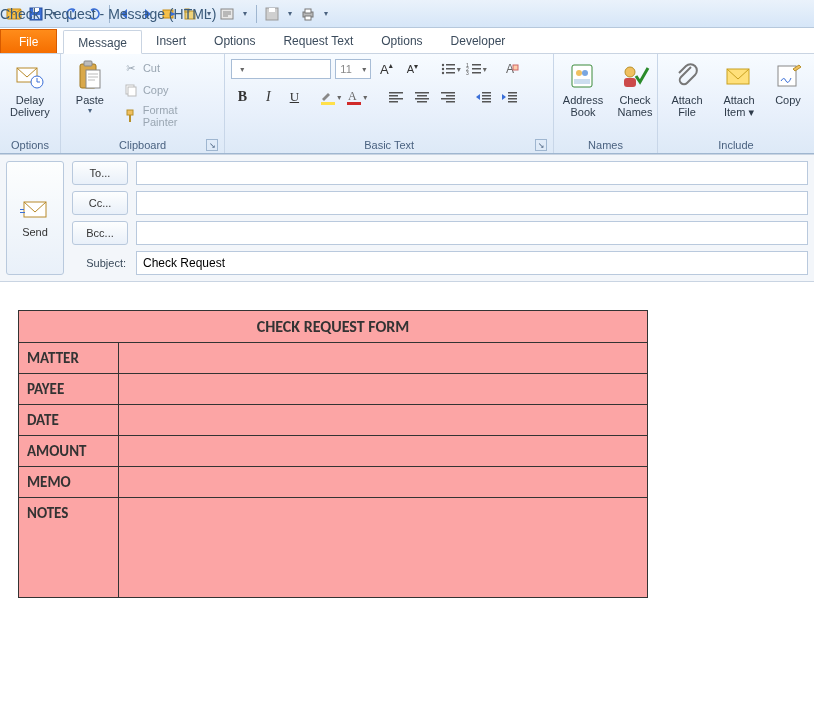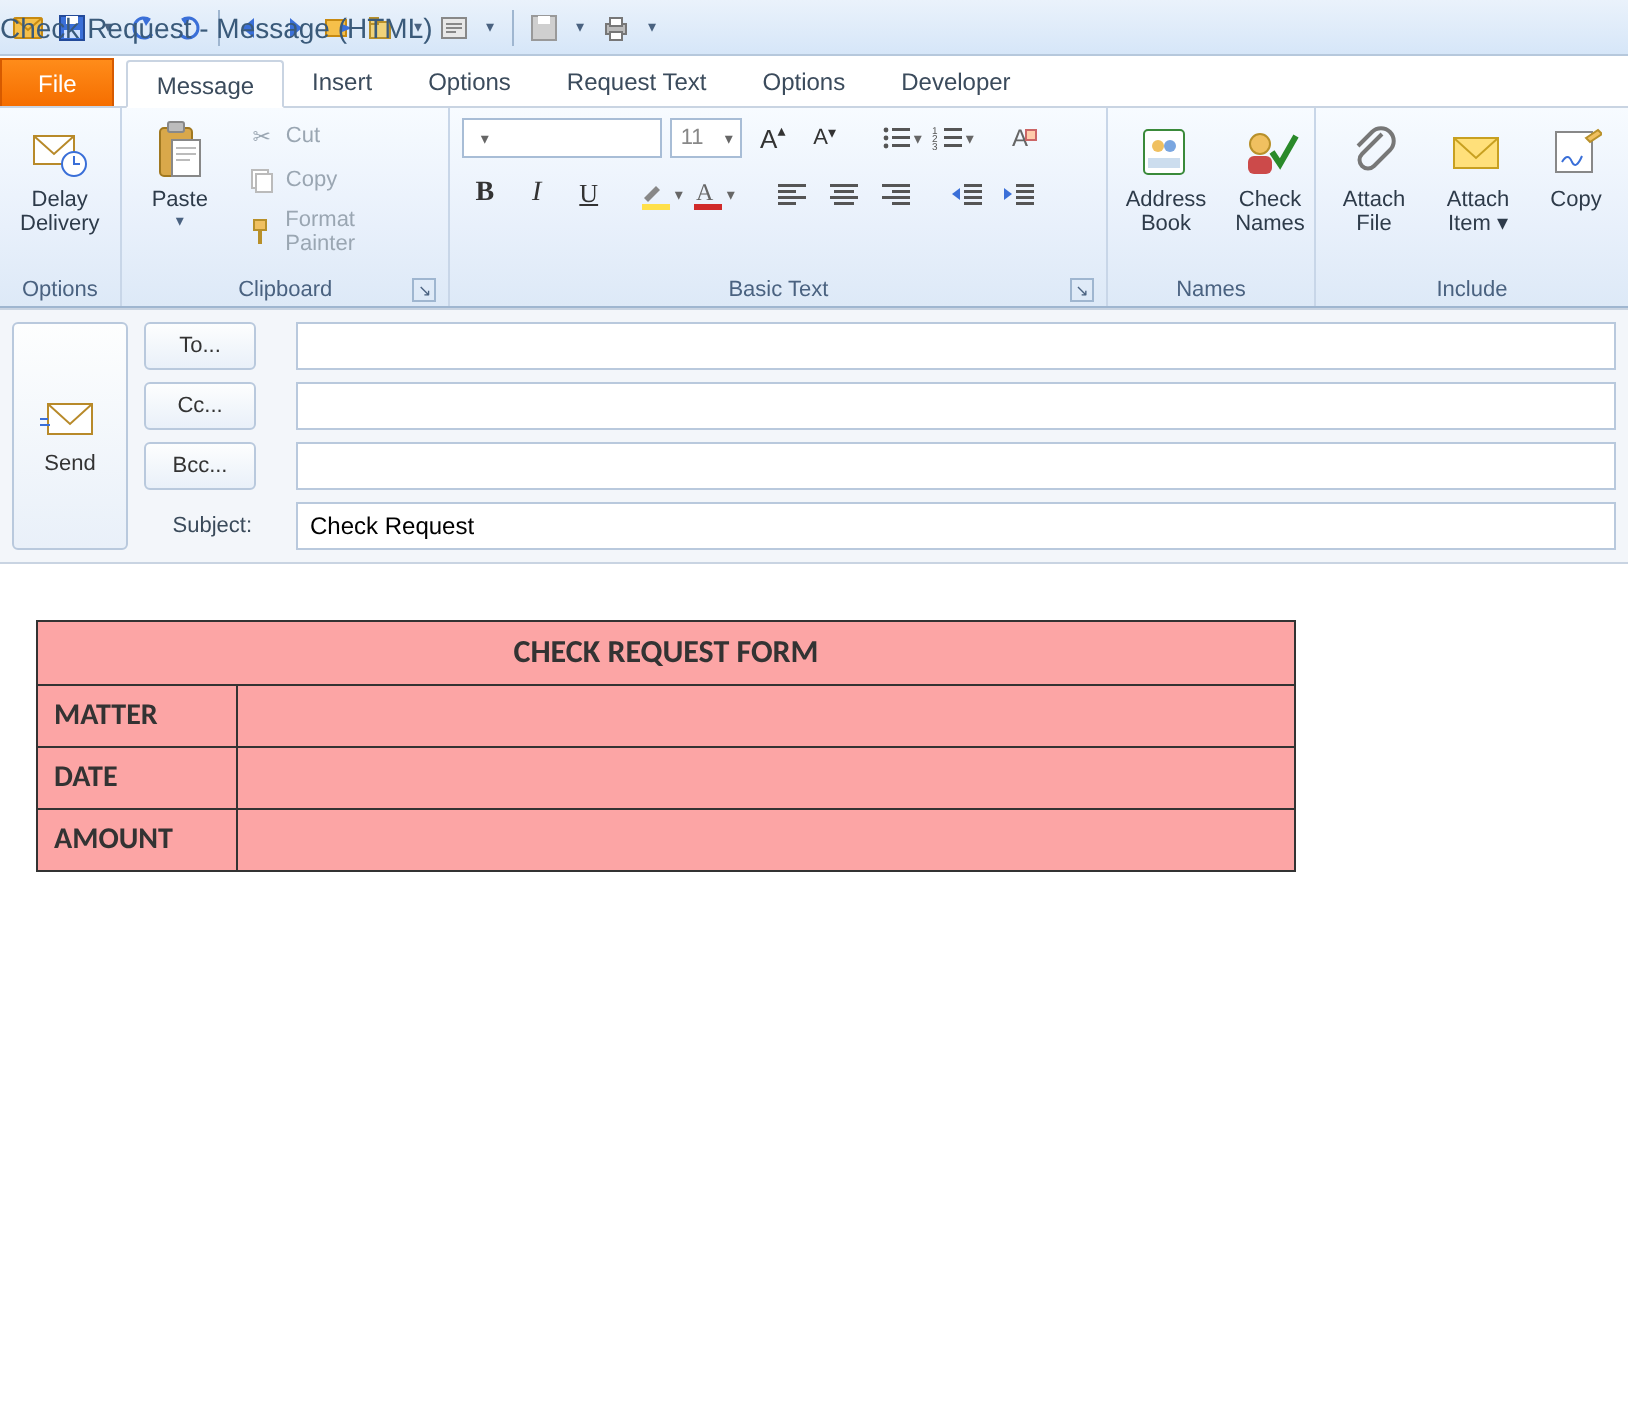--- a/index.html
+++ b/index.html
@@ -141,21 +141,21 @@
     display:flex; flex-direction:column; align-items:center; justify-content:center;
     border:1px solid #b9c9dd;
     background: linear-gradient(#fdfefe,#e9f0f9);
     border-radius:3px;
     padding: 8px 2px;
     cursor:pointer;
   }
   .sendcol .ic { width:32px; height:24px; display:flex; align-items:center; justify-content:center; }
   .sendcol .lbl { font-size:11px; margin-top:4px; }
   .fields { flex:1; display:flex; flex-direction:column; gap:6px; }
-  .fieldrow { display:flex; align-items:center; gap:20px; }
+  .fieldrow { display:flex; align-items:center; gap:8px; }
   .fieldbtn {
     width: 56px; height:24px;
     border:1px solid #b9c9dd;
     background: linear-gradient(#fdfefe,#e9f0f9);
     border-radius:3px;
     font-size:11px;
     display:flex; align-items:center; justify-content:center;
     cursor:pointer;
   }
   .subjectlbl { width:56px; text-align:right; padding-right:2px; font-size:11px; color:#3a4a5a; }
@@ -588,22 +588,34 @@
   <table class="formtbl">
     <tbody>
         <tr>
           <td colspan="2" class="title">CHECK REQUEST FORM</td>
         </tr>
     <tr>
           <td class="lab">MATTER</td>
           <td class="val"></td>
         </tr>
     <tr>
+          <td class="lab">PAYEE</td>
+          <td class="val"></td>
+        </tr>
+    <tr>
           <td class="lab">DATE</td>
           <td class="val"></td>
         </tr>
     <tr>
           <td class="lab">AMOUNT</td>
           <td class="val"></td>
         </tr>
+    <tr>
+          <td class="lab">MEMO</td>
+          <td class="val"></td>
+        </tr>
+    <tr class="notesrow">
+          <td class="lab">NOTES</td>
+          <td class="val"></td>
+        </tr>
   </tbody>
     </table>
 </div>
 
 </body></html>

